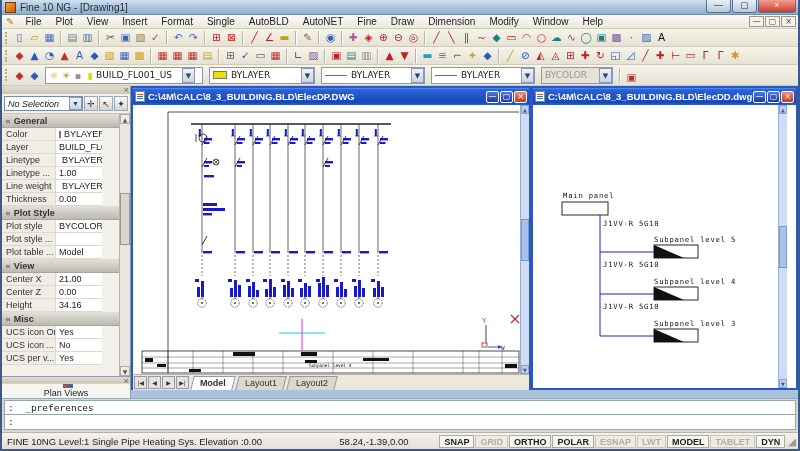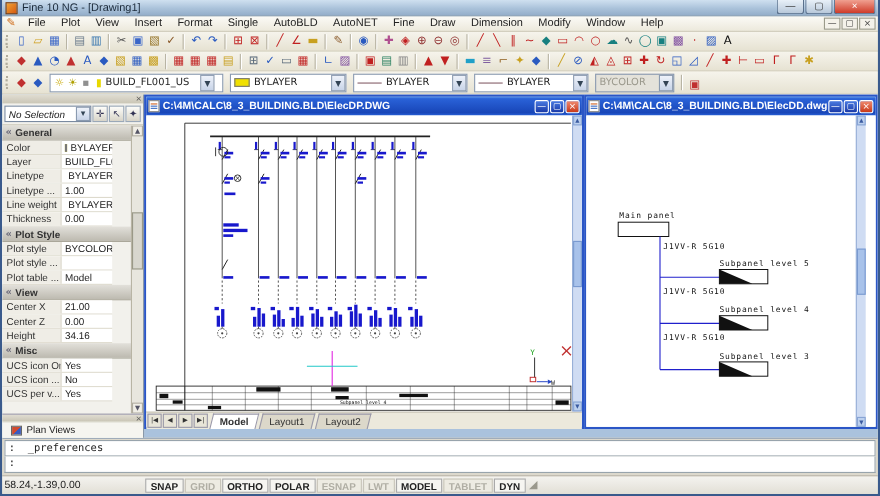--- a/index.html
+++ b/index.html
@@ -60,21 +60,21 @@
   .sect-hd{height:14px;background:linear-gradient(180deg,#e2e0da,#bdbab0);display:flex;align-items:center;
            font-weight:bold;color:#333;border-bottom:1px solid #aaa79a;}
   .sect-hd .chev{color:#667;font-size:9px;margin:0 3px;font-family:"DejaVu Sans",sans-serif;}
   .prow{display:flex;height:13px;border-bottom:1px solid #dddacd;margin-right:28px;background:#fff;}
   .prow .pl{width:54px;background:#efede6;border-right:1px solid #dddacd;padding-left:4px;line-height:12px;
             color:#333;white-space:nowrap;overflow:hidden;}
   .prow .pv{flex:1;padding-left:3px;line-height:12px;color:#222;display:flex;align-items:center;white-space:nowrap;overflow:hidden;}
   .pv .sw-color{width:11px;height:7px;margin-right:3px;}
   .pv .sw-line{width:16px;margin-right:3px;background:#86606a;}
   .plan-hd{height:7px;background:linear-gradient(180deg,#e0ddd2,#cac6b6);border-top:1px solid #9a98a8;position:relative;}
-  .plan-row{height:15px;display:flex;align-items:center;background:#f6f5f0;border-top:1px solid #d8d5c8;}
+  .plan-row{height:15px;display:flex;align-items:center;background:#f6f5f0;border-top:1px solid #d8d5c8;flex-direction:column;}
   .plan-ico{width:10px;height:9px;background:linear-gradient(135deg,#d04a30 50%,#3a5ac0 50%);border:1px solid #666;margin:0 4px 0 8px;}
   .plan-label{font-size:9px;color:#222;}
   
   .mdi{flex:1;position:relative;}
   .child{position:absolute;top:0;height:304px;border:2px solid #2a56c6;background:#fff;display:flex;flex-direction:column;}
   .win1{left:0;width:400px;}
   .win2{left:400px;width:267px;}
   .ctitle{height:17px;background:linear-gradient(180deg,#5a96ea 0%,#2a62d8 10%,#1846b8 85%,#2a62d8 100%);
           display:flex;align-items:center;padding:0 2px;flex:none;}
   .doc-ico{width:10px;height:11px;background:#fff;border:1px solid #888;margin-right:3px;position:relative;}
@@ -727,20 +727,21 @@
 
     </div>
   </div>
 
   <div class="cmd">
     <div class="cmdrow">:  _preferences</div>
     <div class="cmdrow">:</div>
   </div>
 
   <div class="statusbar">
+    <span class="st-msg">FINE 10NG Level:1  Single Pipe Heating Sys. Elevation :0.00</span>
     <span class="st-coords">58.24,-1.39,0.00</span>
     <span class="st-toggles" id="status-toggles">
         <span class="stg">SNAP</span>
         <span class="stg off">GRID</span>
         <span class="stg">ORTHO</span>
         <span class="stg">POLAR</span>
         <span class="stg off">ESNAP</span>
         <span class="stg off">LWT</span>
         <span class="stg">MODEL</span>
         <span class="stg off">TABLET</span>

